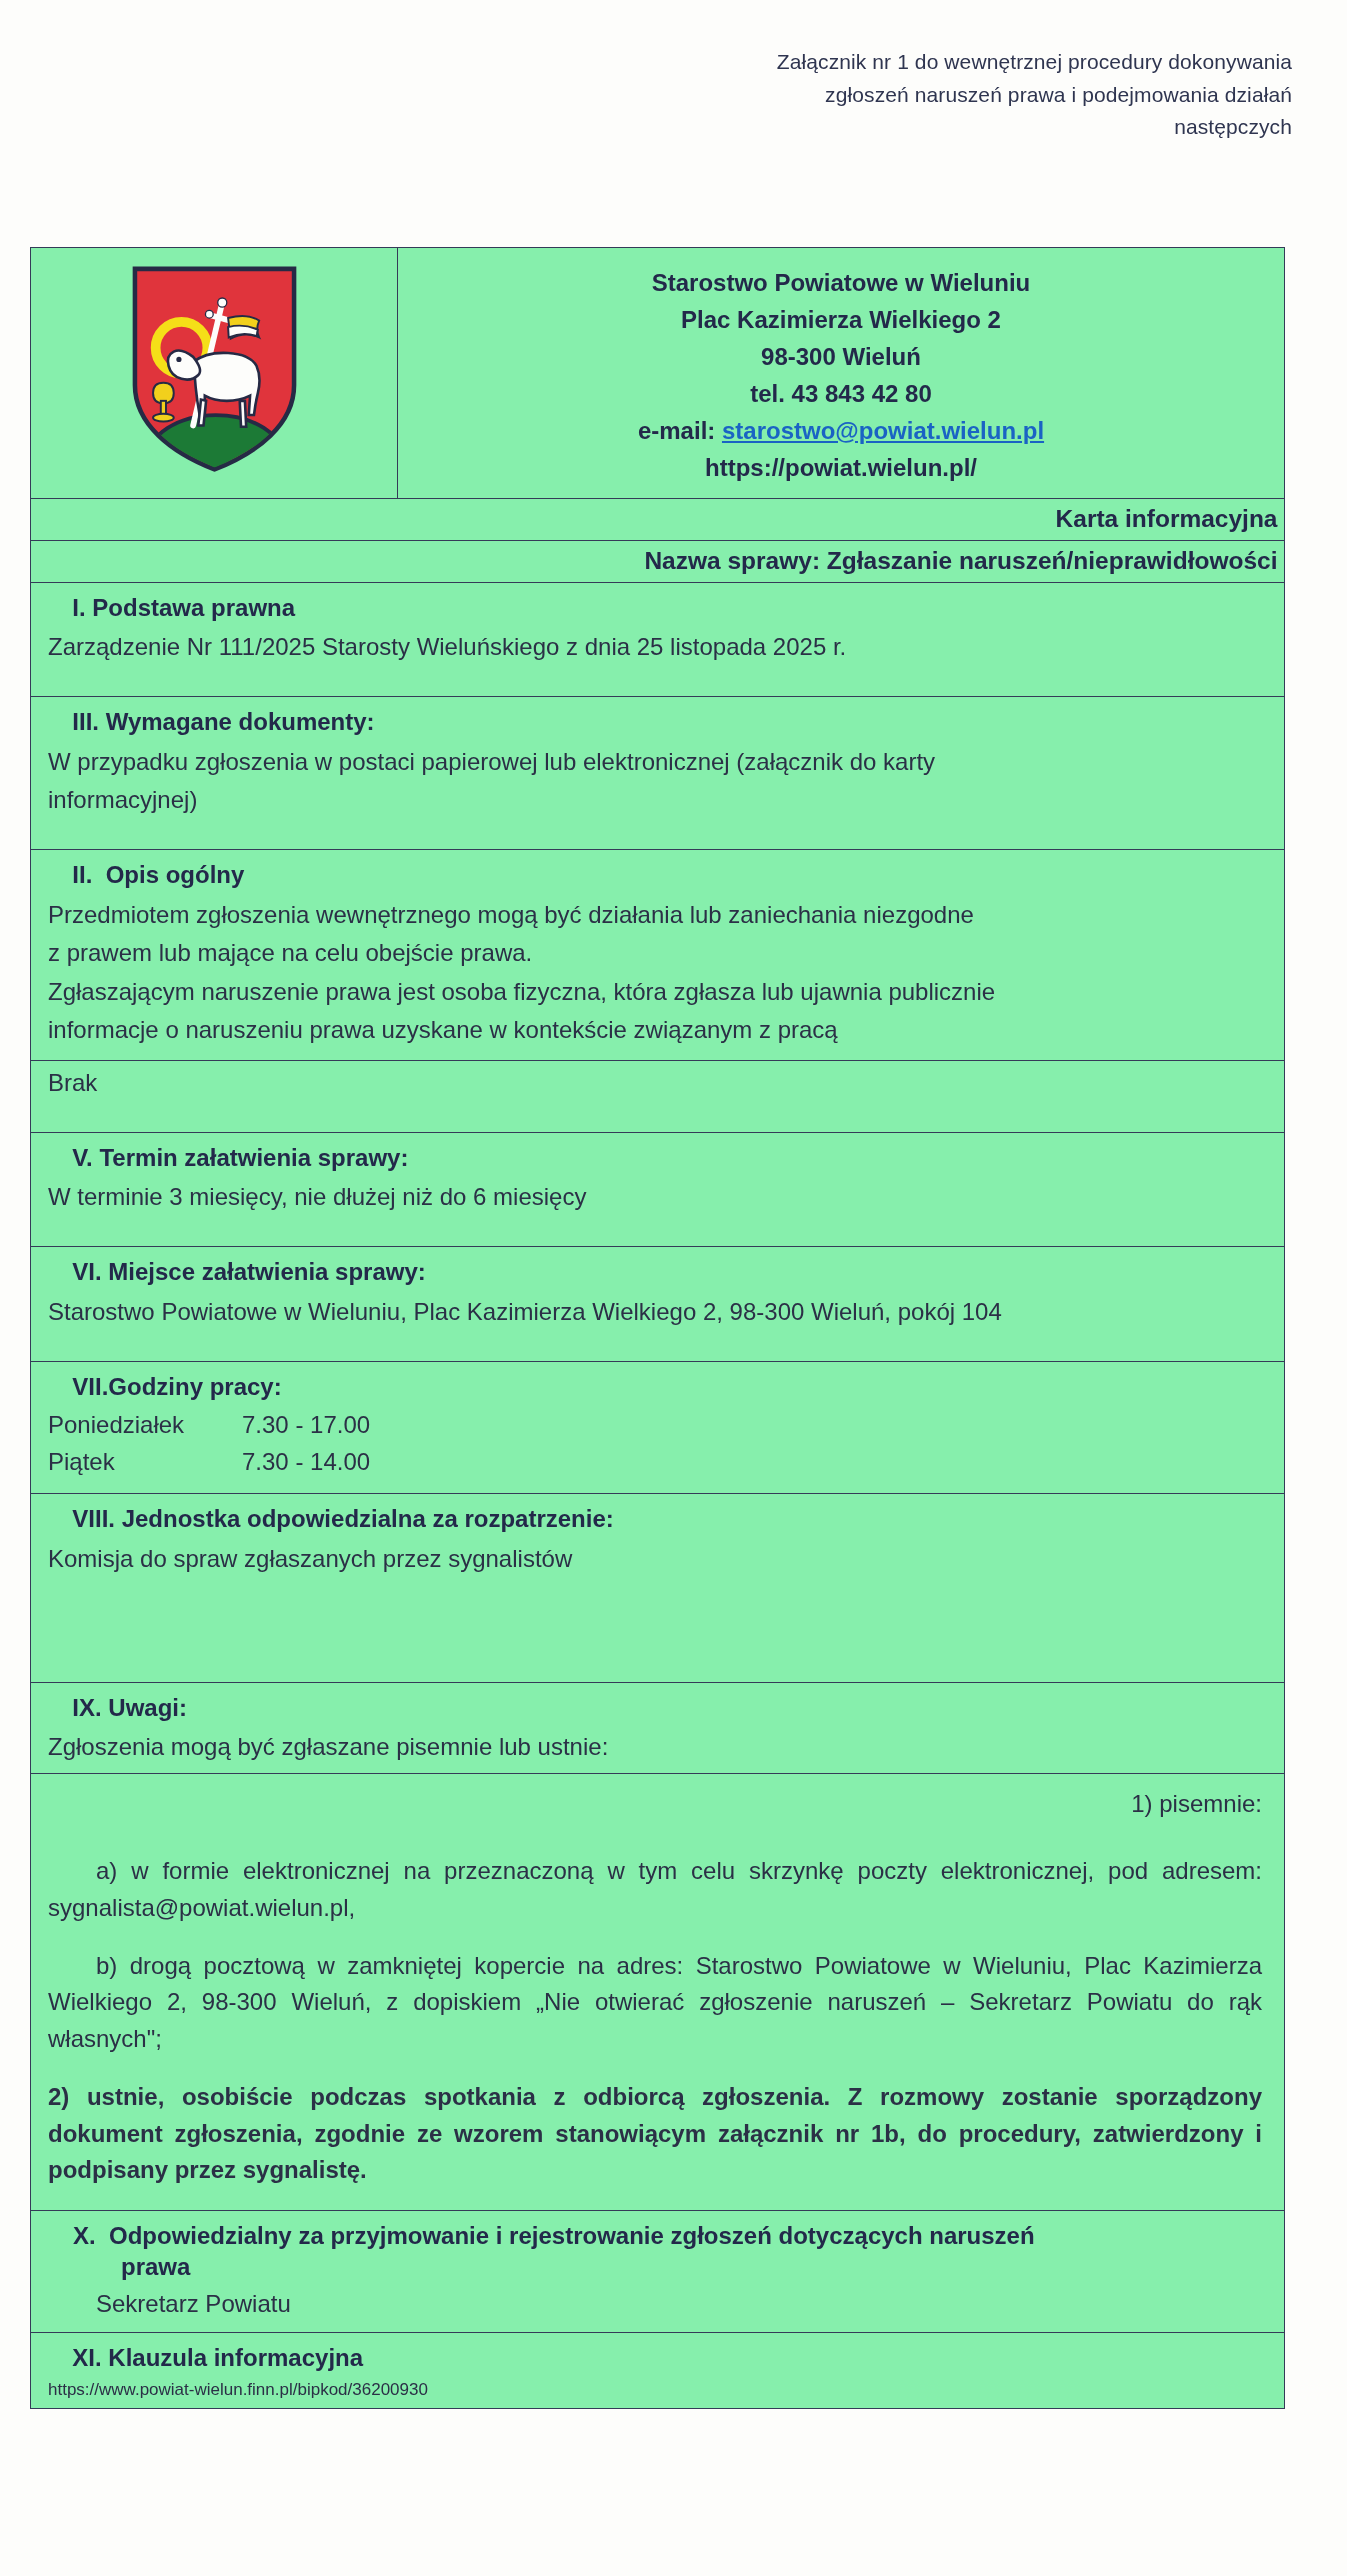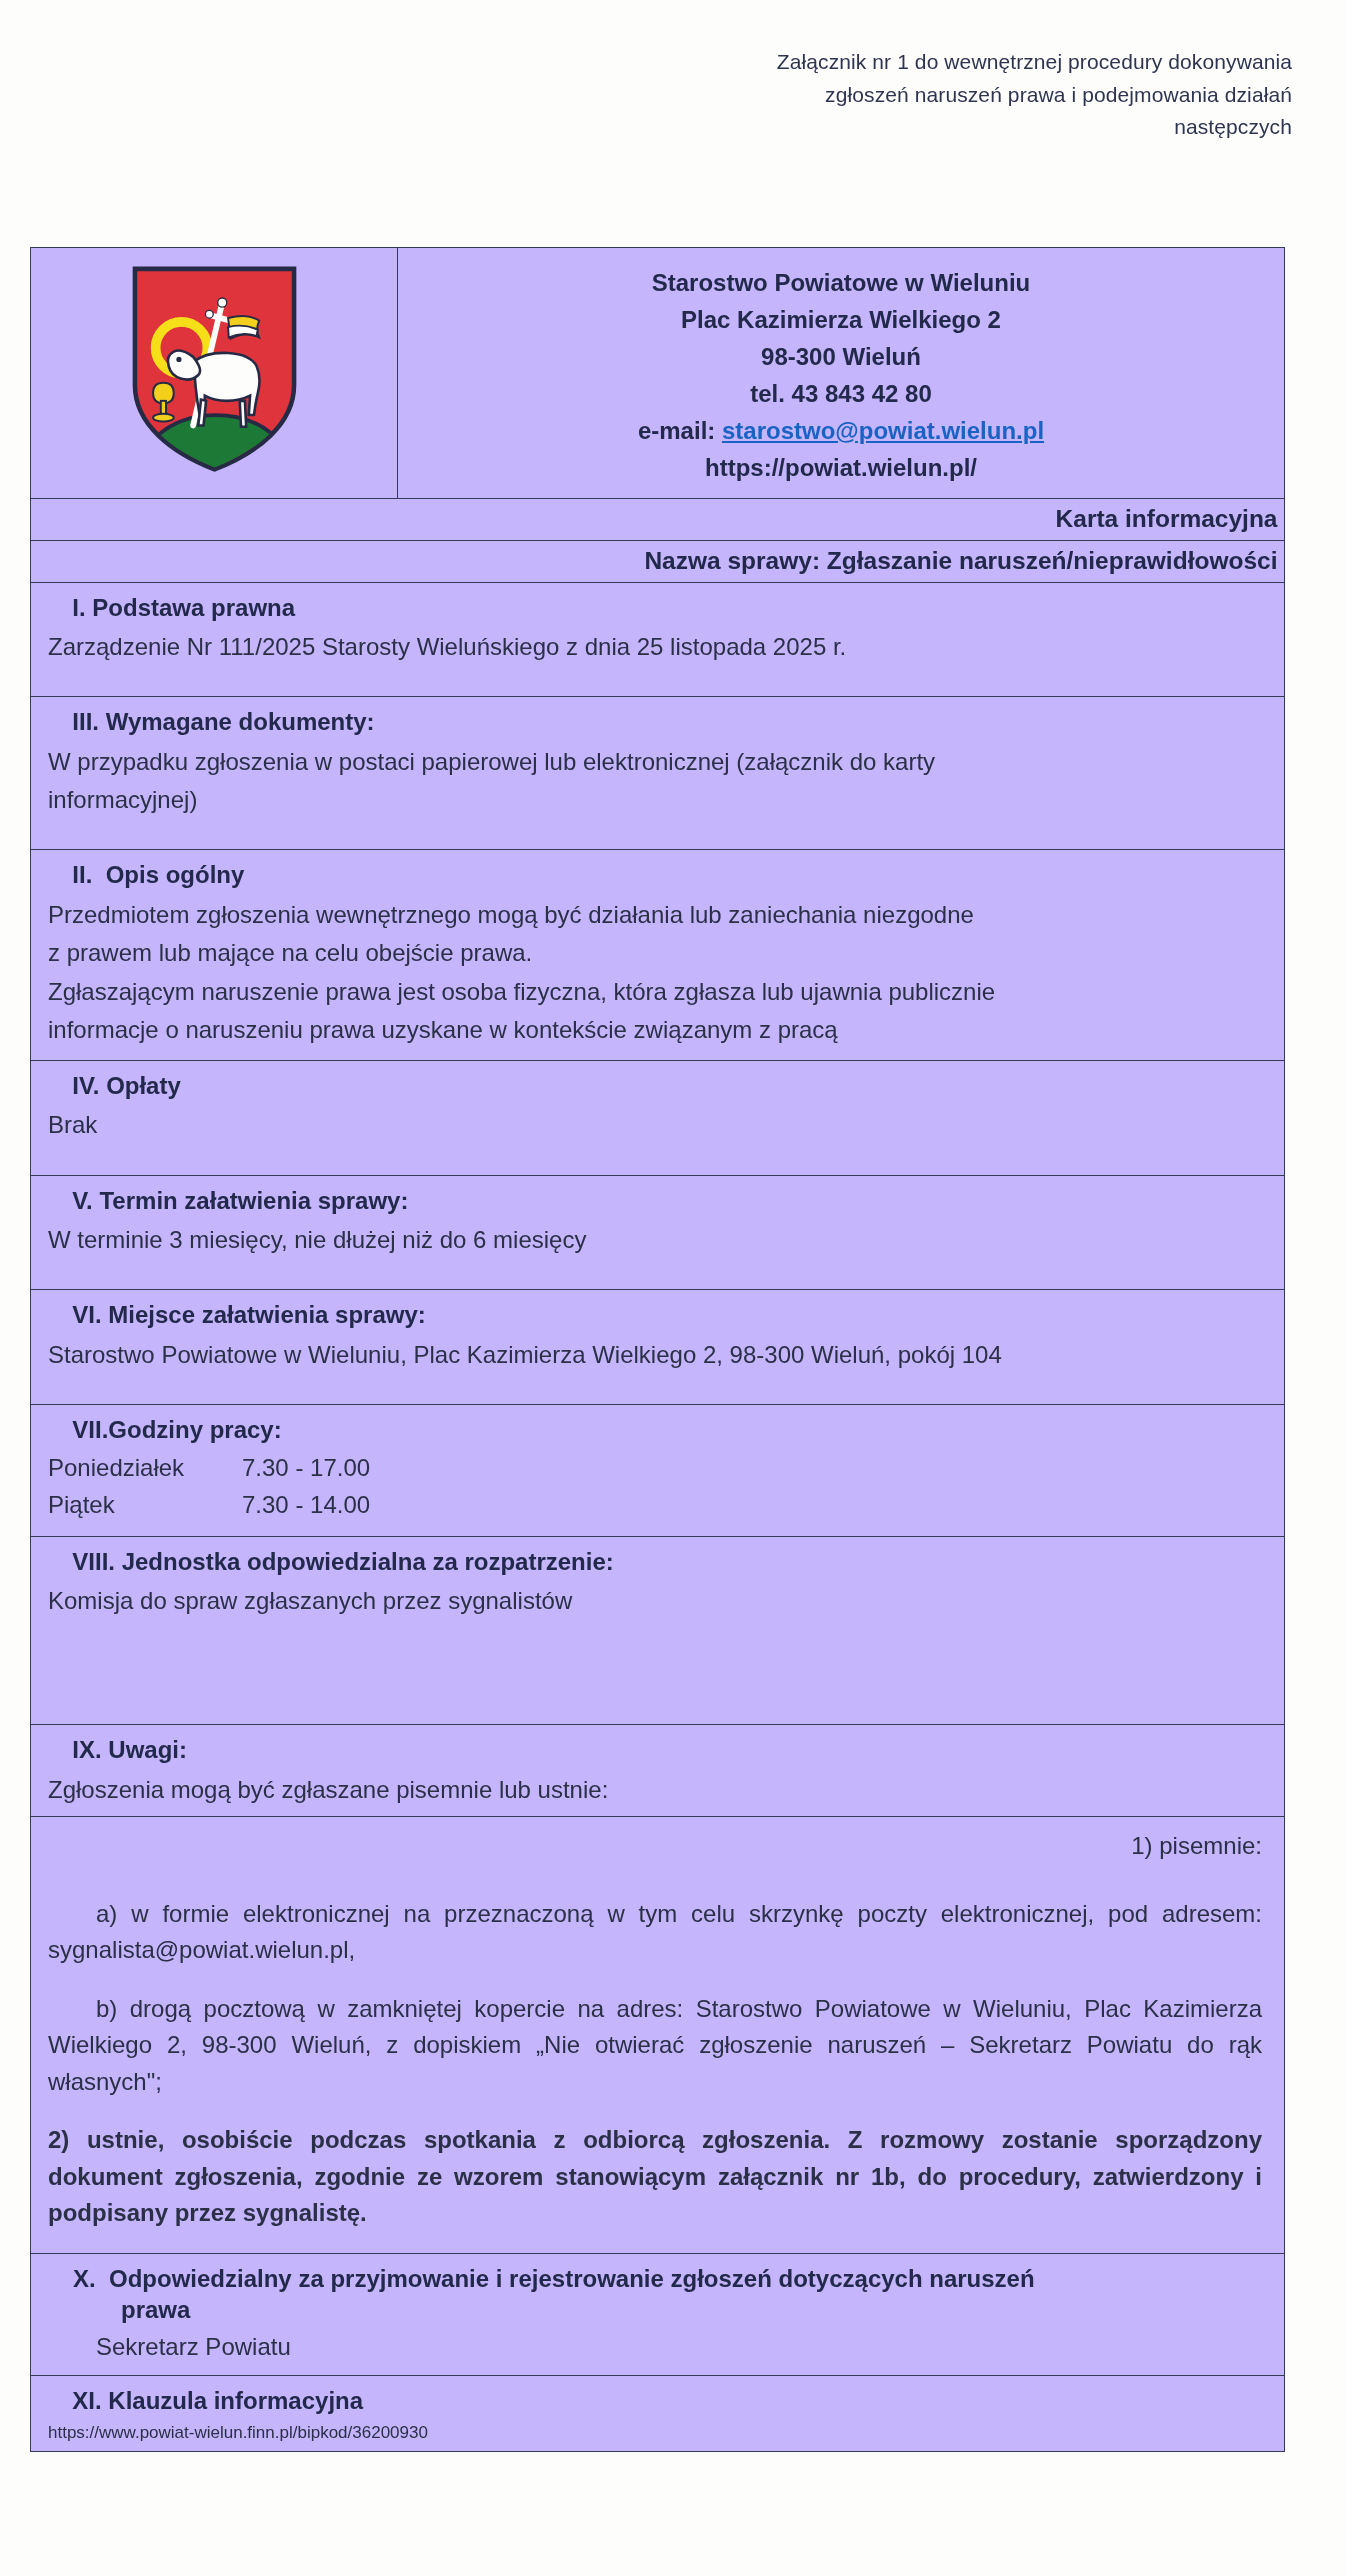--- a/index.html
+++ b/index.html
@@ -37,21 +37,21 @@
   .top-note div { white-space: nowrap; }
 
   
   .card {
     position: absolute;
     left: 30px;
     top: 247px;
     width: 1255px;
     border: 1.9px solid #343b57;
     box-sizing: border-box;
-    background: #c4b5fd;
+    background: #86efac;
   }
   .row {
     border-bottom: 1.9px solid #343b57;
     box-sizing: border-box;
     position: relative;
   }
   .row:last-child { border-bottom: none; }
 
   
   .hdr {
@@ -267,21 +267,20 @@
       <div class="sec-head"><span>II.</span>&nbsp; <span>Opis ogólny</span></div>
       <div class="sec-body">
         <p>Przedmiotem zgłoszenia wewnętrznego mogą być działania lub zaniechania niezgodne</p>
         <p>z prawem lub mające na celu obejście prawa.</p>
         <p>Zgłaszającym naruszenie prawa jest osoba fizyczna, która zgłasza lub ujawnia publicznie</p>
         <p>informacje o naruszeniu prawa uzyskane w kontekście związanym z pracą</p>
       </div>
     </div>
 
     <div class="row sec">
-      <div class="sec-head"><span>IV.</span> <span>Opłaty</span></div>
       <div class="sec-body">
         <p>Brak</p>
       </div>
       <div class="spacer-sm"></div>
     </div>
 
     <div class="row sec">
       <div class="sec-head"><span>V.</span> <span>Termin załatwienia sprawy:</span></div>
       <div class="sec-body">
         <p>W terminie 3 miesięcy, nie dłużej niż do 6 miesięcy</p>

